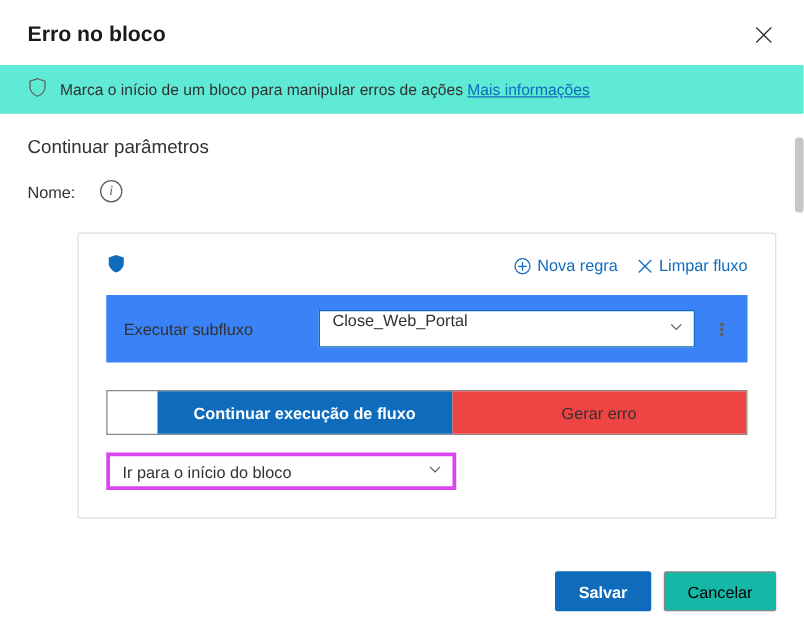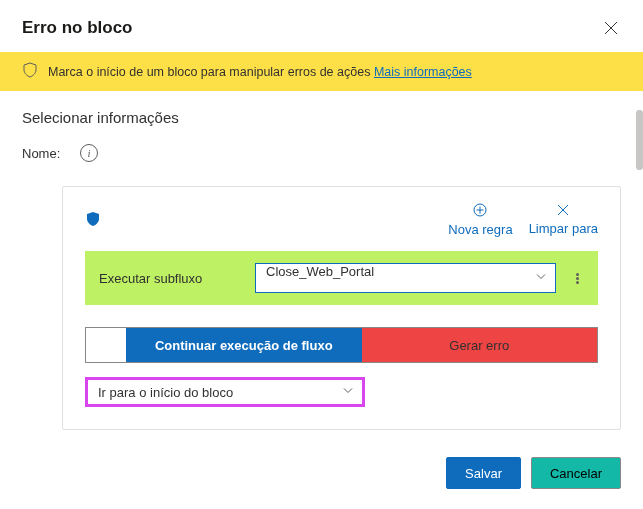--- a/index.html
+++ b/index.html
@@ -29,21 +29,21 @@
     font-size: 17px;
     font-weight: 600;
     color: #1b1a19;
   }
   .close-btn {
     width: 20px; height: 20px;
     display: flex; align-items: center; justify-content: center;
     cursor: pointer;
   }
   .info-strip {
-    background: #fde047;
+    background: #5eead4;
     display: flex;
     align-items: center;
     gap: 10px;
     padding: 10px 22px;
     font-size: 12.5px;
     color: #323130;
   }
   .info-strip a { color: #0f6cbd; text-decoration: underline; }
   .info-strip .shield { color: #605e5c; }
   .body {
@@ -102,25 +102,24 @@
     margin-right: auto;
   }
   .link-btn {
     display: flex;
     align-items: center;
     gap: 5px;
     color: #0f6cbd;
     font-size: 13px;
     cursor: pointer;
     margin-left: 16px;
-    flex-direction: column;
   }
   .link-btn svg { stroke: #0f6cbd; }
   .rule-row {
-    background: #bef264;
+    background: #3b82f6;
     display: flex;
     align-items: center;
     padding: 12px 10px;
     gap: 10px;
     margin-bottom: 22px;
   }
   .rule-row .rule-label {
     flex: 0 0 150px;
     font-size: 13px;
     color: #323130;
@@ -194,21 +193,21 @@
     font-family: inherit;
     border: 1px solid #8a8886;
     background: #14b8a6;
     cursor: pointer;
     border-radius: 2px;
   }
   .btn.primary {
     background: #0f6cbd;
     border-color: #0f6cbd;
     color: #fff;
-    font-weight: 400;
+    font-weight: 700;
   }
   .scrollbar {
     position: absolute;
     right: 0; top: 110px;
     width: 7px; height: 60px;
     background: #c8c6c4;
     border-radius: 3px;
   }
 </style>
 </head>
@@ -229,21 +228,21 @@
   <div class="info-strip">
     <span class="shield">
       <svg width="16" height="16" viewBox="0 0 16 16">
           <path d="M8 1 L14 3 V8 C14 11 11 14 8 15 C5 14 2 11 2 8 V3 Z" fill="none" stroke="#605e5c" stroke-width="1"></path>
         </svg>
     </span>
     <span><span>Marca o início de um bloco para manipular erros de ações </span><a href="#">Mais informações</a></span>
   </div>
 
   <div class="body">
-    <div class="section-title">Selecionar informações</div>
+    <div class="section-title">Continuar parâmetros</div>
 
     <div class="field-row">
       <label>Nome:</label>
       <span class="info-icon">i</span>
     </div>
 
     <div class="rules-card">
       <div class="rules-top">
         <span class="badge-shield">
           <svg width="16" height="16" viewBox="0 0 16 16">
@@ -256,21 +255,21 @@
               <line x1="7" y1="3.5" x2="7" y2="10.5" stroke="#0f6cbd" stroke-width="1"></line>
               <line x1="3.5" y1="7" x2="10.5" y2="7" stroke="#0f6cbd" stroke-width="1"></line>
             </svg>
           <span>Nova regra</span>
         </span>
         <span class="link-btn">
           <svg width="12" height="12" viewBox="0 0 12 12">
               <line x1="1" y1="1" x2="11" y2="11" stroke="#0f6cbd" stroke-width="1"></line>
               <line x1="11" y1="1" x2="1" y2="11" stroke="#0f6cbd" stroke-width="1"></line>
             </svg>
-          <span>Limpar para</span>
+          <span>Limpar fluxo</span>
         </span>
       </div>
 
       <div class="rule-row">
         <div class="rule-label">Executar subfluxo</div>
         <div class="select-wrap primary">
           <span>Close_Web_Portal</span>
           <span class="chev">
             <svg width="12" height="12" viewBox="0 0 12 12">
                 <polyline points="2,4 6,8 10,4" fill="none" stroke="#605e5c" stroke-width="1"></polyline>

